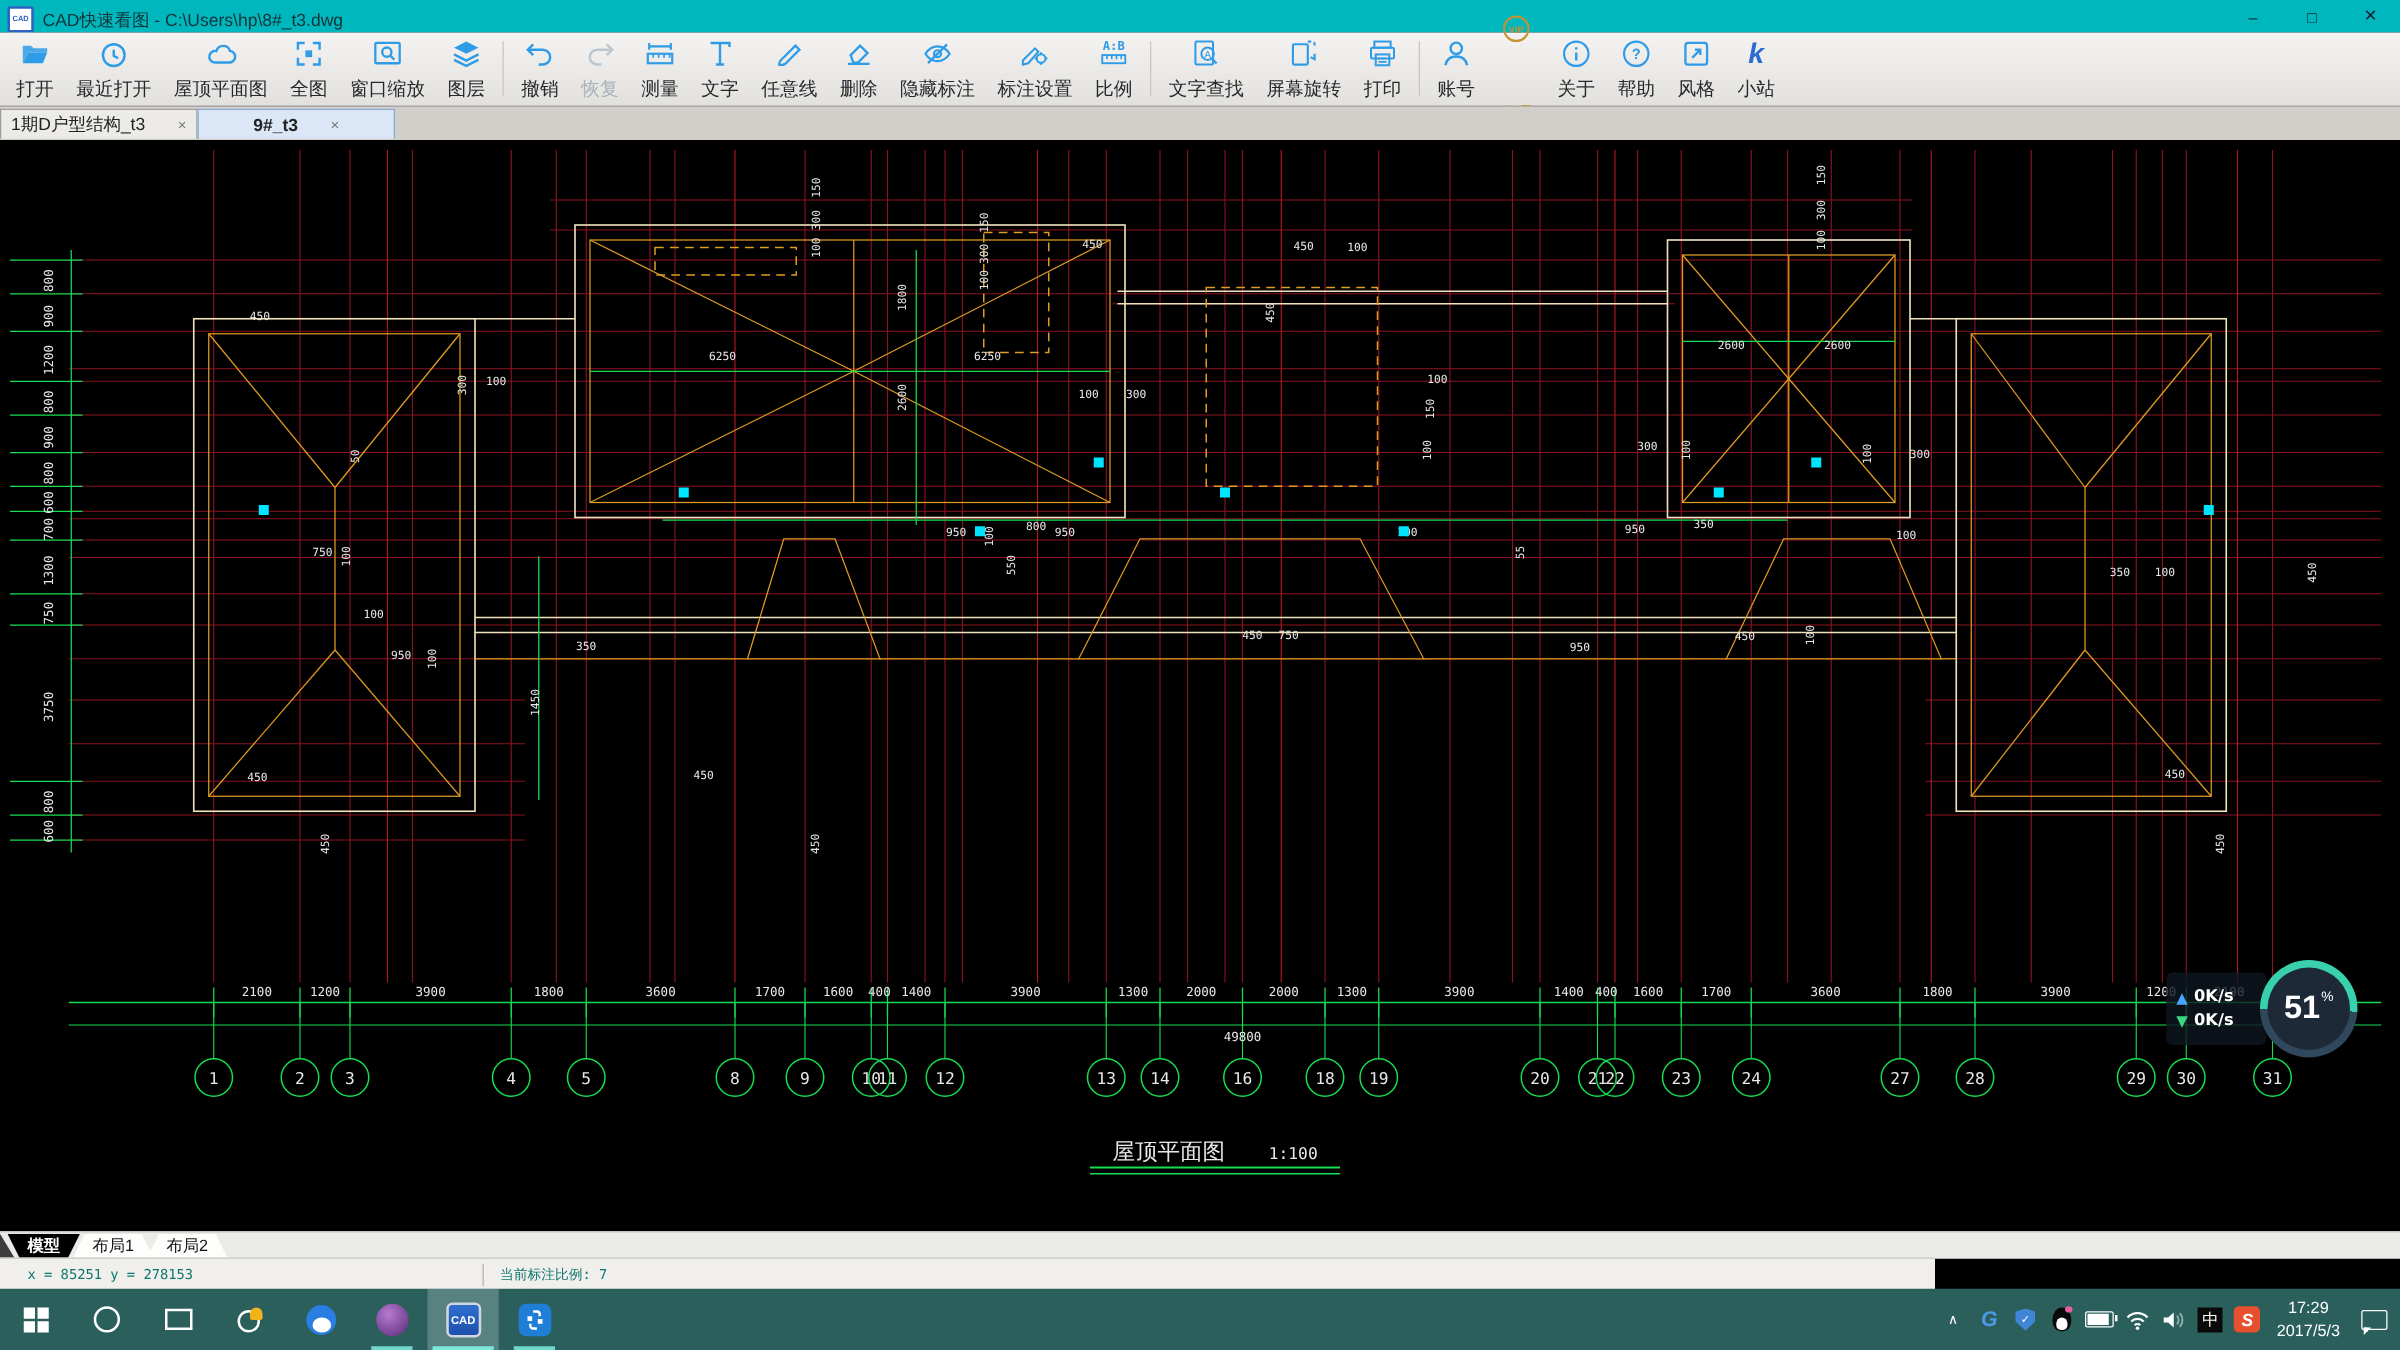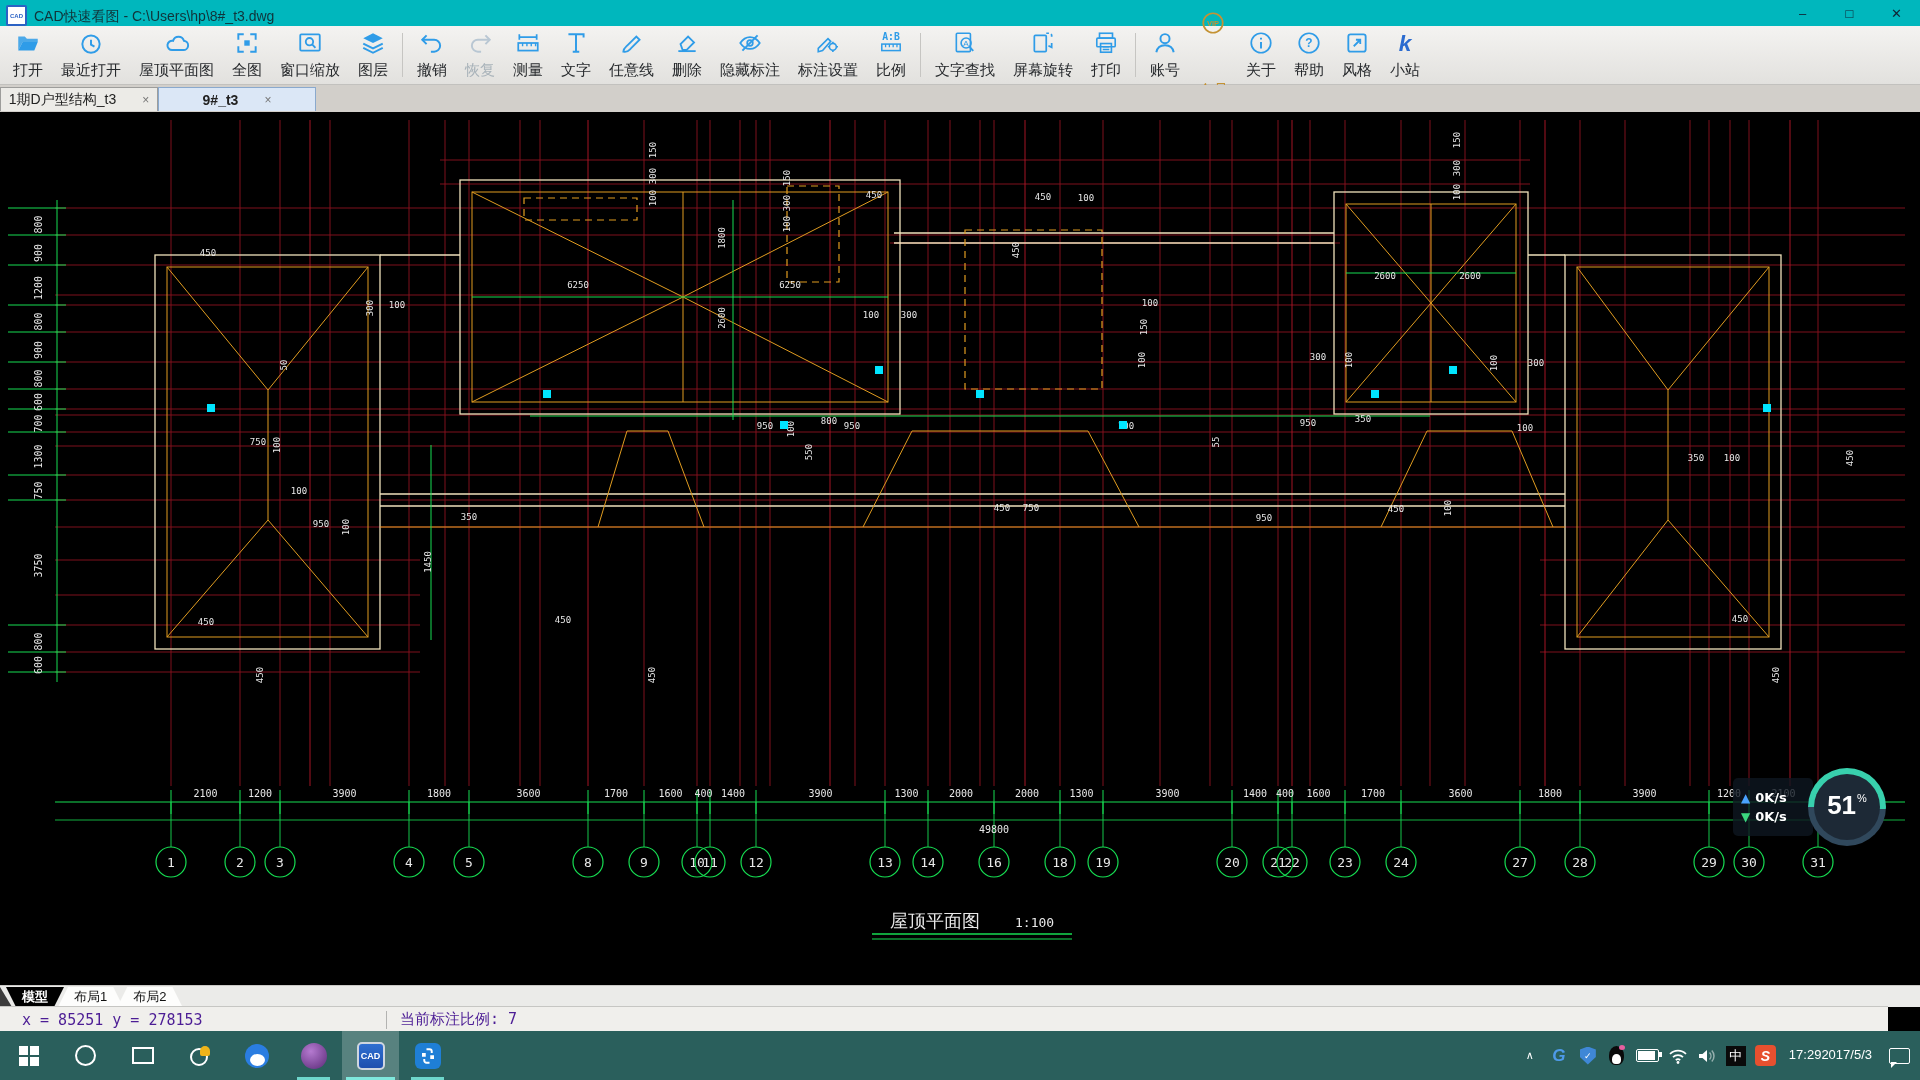--- a/index.html
+++ b/index.html
@@ -49,23 +49,23 @@
   .percent-sign{font-size:11px;margin-left:1px;}
   
   .modelbar{position:absolute;left:0;top:985px;width:1920px;height:21px;background:#ebebe9;
     border-top:1px solid #c9c8c5;display:flex;align-items:flex-end;}
   .wedge{width:12px;height:20px;background:#3c3c3c;clip-path:polygon(0 0,100% 100%,0 100%);}
   .mtab{height:20px;padding:0 16px;display:flex;align-items:center;font-size:13px;color:#111;
     clip-path:polygon(10px 0,calc(100% - 10px) 0,100% 100%,0 100%);
     background:#fdfdfc;margin-left:-6px;filter:drop-shadow(0 0 1px #666);}
   .mtab.active{background:#000;color:#fff;font-weight:bold;clip-path:polygon(0 0,100% 0,calc(100% - 10px) 100%,10px 100%);}
   
-  .statusbar{position:absolute;left:0;top:1006px;width:1888px;height:25px;background:#f0efec;
+  .statusbar{position:absolute;left:0;top:1006px;width:1548px;height:25px;background:#f0efec;
     border-top:1px solid #c6c6c3;display:flex;align-items:center;
-    font-family:"DejaVu Sans Mono","Liberation Mono",monospace;font-size:15px;color:#4c1d95;}
+    font-family:"DejaVu Sans Mono","Liberation Mono",monospace;font-size:11px;color:#0f766e;}
   .coords{margin-left:22px;}
   .status-div{width:1px;height:18px;background:#b3b3b1;position:absolute;left:386px;}
   .scaletext{position:absolute;left:400px;}
   
   .taskbar{position:absolute;left:0;top:1031px;width:1920px;height:49px;background:#2a5f5c;
     display:flex;align-items:center;color:#fff;}
   .tb-slot{width:57px;height:49px;display:flex;align-items:center;justify-content:center;position:relative;}
   .tb-slot.open::after{content:"";position:absolute;bottom:0;left:12px;right:12px;height:3px;background:#6ed6cb;}
   .tb-slot.activeapp{background:rgba(255,255,255,.22);}
   .tb-slot.activeapp::after{content:"";position:absolute;bottom:0;left:4px;right:4px;height:3px;background:#7fe8dc;}
@@ -91,21 +91,21 @@
   .penguin{width:15px;height:19px;background:#0a0a0a;border-radius:50% 50% 42% 42%;position:relative;}
   .penguin::after{content:"";position:absolute;left:3px;top:8px;width:9px;height:10px;background:#fff;border-radius:50% 50% 40% 40%;}
   .penguin::before{content:"";position:absolute;right:-1px;top:-1px;width:6px;height:5px;background:#e85fa0;border-radius:50%;}
   .battery{width:21px;height:11px;border:1.5px solid #fff;border-radius:2px;position:relative;}
   .battery::before{content:"";position:absolute;left:1px;top:1px;bottom:1px;width:80%;background:#fff;}
   .battery::after{content:"";position:absolute;right:-4px;top:2px;width:2.5px;height:5px;background:#fff;}
   .lang-ind{width:20px;height:20px;background:#0a0a0a;color:#fff;font-size:13px;display:flex;
     align-items:center;justify-content:center;}
   .sogou{width:21px;height:21px;background:#e7502f;border-radius:4px;color:#fff;font-weight:bold;
     font-size:14px;display:flex;align-items:center;justify-content:center;font-style:italic;}
-  .clock{display:flex;flex-direction:row;align-items:center;font-size:13px;line-height:1.45;margin:0 4px;}
+  .clock{display:flex;flex-direction:column;align-items:center;font-size:13px;line-height:1.45;margin:0 4px;}
   .notif{width:19px;height:14px;border:1.5px solid #fff;border-radius:2px;position:relative;margin-left:4px;}
   .notif::after{content:"";position:absolute;left:1px;bottom:-5px;border:3px solid transparent;border-top-color:#fff;border-left-color:#fff;}
   .expand{color:#fff;font-size:11px;}
 </style>
 </head>
 <body>
 
 <div class="titlebar">
   <div class="app-ico">CAD</div>
   <span>CAD快速看图 - C:\Users\hp\8#_t3.dwg</span>

